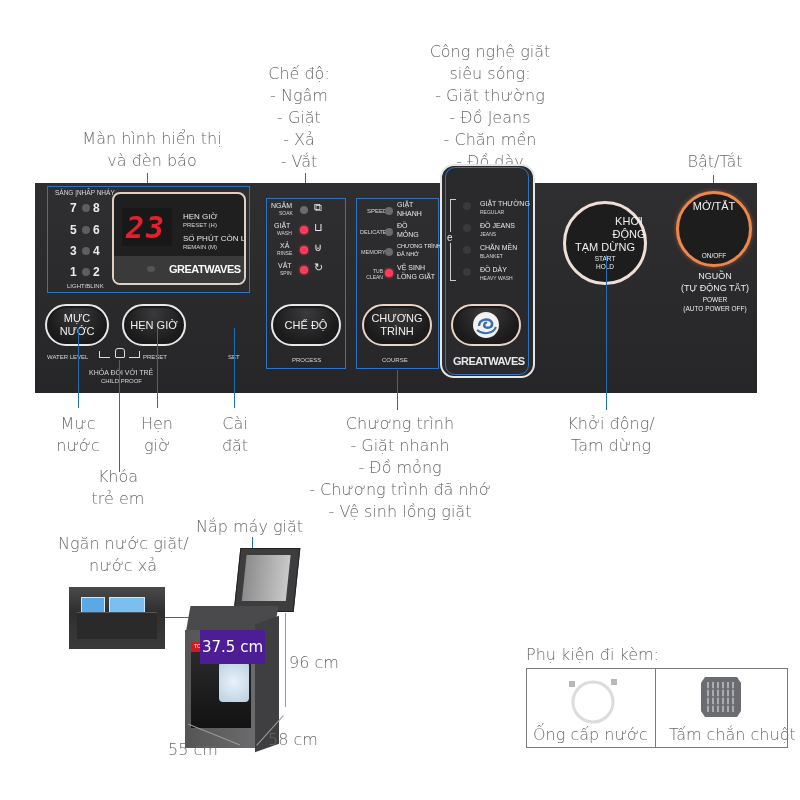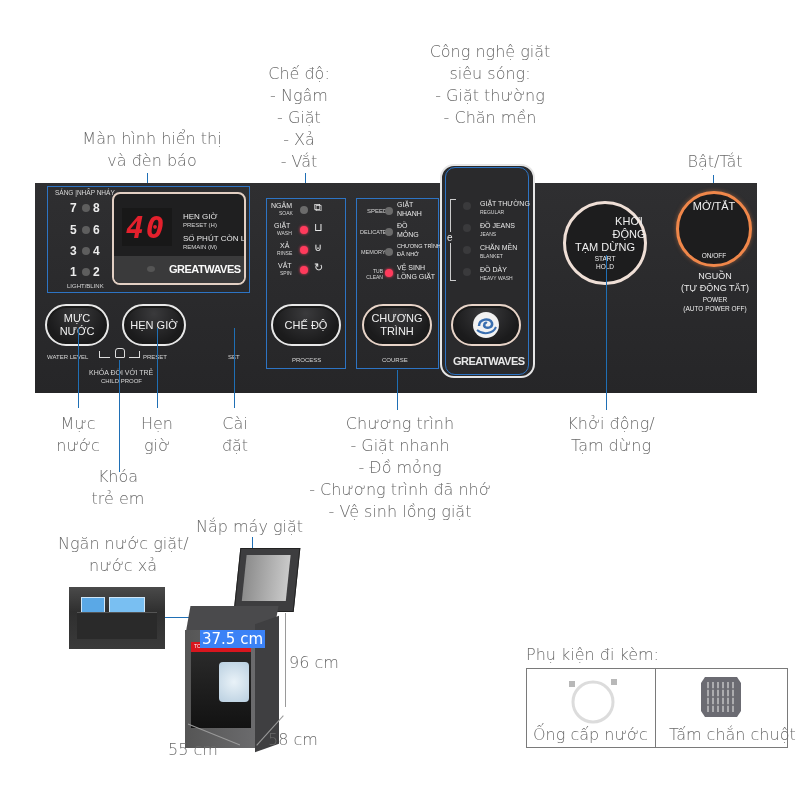--- a/index.html
+++ b/index.html
@@ -47,21 +47,23 @@
   <div>- Giặt</div>
   <div>- Xả</div>
   <div>- Vắt</div>
 </div>
 <div class="vline" style="left:305px; top:173px; height:28px;"></div>
 
 <div class="callout" style="left:410px; top:41px; width:160px;">
   <div>Công nghệ giặt</div>
   <div>siêu sóng:</div>
   <div>- Giặt thường</div>
+  <div>- Đồ Jeans</div>
   <div>- Chăn mền</div>
+  <div>- Đồ dày</div>
 </div>
 <div class="vline" style="left:487px; top:173px; height:28px;"></div>
 
 <div class="callout" style="left:680px; top:151px; width:70px;">
   <div>Bật/Tắt</div>
 </div>
 <div class="vline" style="left:713px; top:175px; height:70px;"></div>
 
 <div class="panel">
 
@@ -82,21 +84,21 @@
     <span class="num" style="left:58px; top:61px;">4</span>
 
     <span class="num" style="left:35px; top:82px;">1</span>
     <span class="dot" style="left:47px; top:85px; background:#5e5e5e;"></span>
     <span class="num" style="left:58px; top:82px;">2</span>
   </div>
   <div class="ptxt tiny" style="left:32px; top:100px;">LIGHT/BLINK</div>
 
   <div style="position:absolute; left:77px; top:9px; width:134px; height:93px; border:2px solid #e2cfc3; border-radius:8px; background:#1f1f20; box-sizing:border-box; overflow:hidden;">
     <div style="position:absolute; left:8px; top:14px; width:50px; height:38px; background:#181818;"></div>
-    <div style="position:absolute; left:12px; top:16px; font-family:'DejaVu Sans Mono', monospace; font-size:30px; color:#e3202c; letter-spacing:2px; font-weight:bold; font-style:italic;">40</div>
+    <div style="position:absolute; left:12px; top:16px; font-family:'DejaVu Sans Mono', monospace; font-size:30px; color:#e3202c; letter-spacing:2px; font-weight:bold; font-style:italic;">23</div>
     <div class="ptxt" style="left:69px; top:18px; font-size:8px;">HẸN GIỜ</div>
     <div class="ptxt tiny" style="left:69px; top:28px;">PRESET (H)</div>
     <div class="ptxt" style="left:69px; top:40px; font-size:8px;">SỐ PHÚT CÒN LẠI</div>
     <div class="ptxt tiny" style="left:69px; top:50px;">REMAIN (M)</div>
     <div style="position:absolute; left:0; top:62px; width:100%; height:29px; background:#3a3a3b;"></div>
     <div style="position:absolute; left:33px; top:72px; width:8px; height:6px; border-radius:50%; background:#555;"></div>
     <div class="ptxt" style="left:55px; top:69px; font-size:11px; font-weight:bold; letter-spacing:-0.5px; color:#fafafa;">GREATWAVES</div>
   </div>
 
   <div class="pill" style="left:10px; top:121px; width:64px; height:42px;">
@@ -275,21 +277,21 @@
   <div style="position:absolute; left:3px; top:56px; width:88px; height:28px; background:#4a4a4c; transform:skewX(-10deg);"></div>
   <div style="position:absolute; left:0; top:80px; width:70px; height:118px; background:linear-gradient(90deg,#555 0%,#6b6b6d 100%);"></div>
   <div style="position:absolute; left:70px; top:70px; width:24px; height:128px; background:#3f3f41; transform:skewY(-20deg);"></div>
   <div style="position:absolute; left:6px; top:92px; width:60px; height:10px; background:#d8161e;"></div>
   <div class="ptxt" style="left:9px; top:93px; font-size:5px; color:#fff;">TOSHIBA</div>
   <div style="position:absolute; left:6px; top:102px; width:60px; height:76px; background:linear-gradient(180deg,#2a2a2a,#121212);">
     <div style="position:absolute; left:28px; top:10px; width:30px; height:40px; background:radial-gradient(circle,#e9f2f8,#b9cfe0); border-radius:4px;"></div>
   </div>
 </div>
 
-<div style="position:absolute; left:200px; top:630px; padding:0 2px; background:#3b82f6; color:#ffffff; font-family:'DejaVu Sans', sans-serif; font-size:15px; line-height:18px;">37.5 cm</div>
+<div style="position:absolute; left:200px; top:630px; padding:8px 2px; background:#4c1d95; color:#ffffff; font-family:'DejaVu Sans', sans-serif; font-size:15px; line-height:18px;">37.5 cm</div>
 
 <div class="vline" style="left:285px; top:613px; height:94px; background:#9a9a9a;"></div>
 <div class="dim" style="left:289px; top:653px;">96 cm</div>
 
 <div class="hline" style="left:186px; top:734px; width:56px; background:#9a9a9a; transform:rotate(22deg);"></div>
 <div class="dim" style="left:168px; top:740px;">55 cm</div>
 
 <div class="hline" style="left:250px; top:730px; width:40px; background:#9a9a9a; transform:rotate(-48deg);"></div>
 <div class="dim" style="left:268px; top:730px;">58 cm</div>
 

